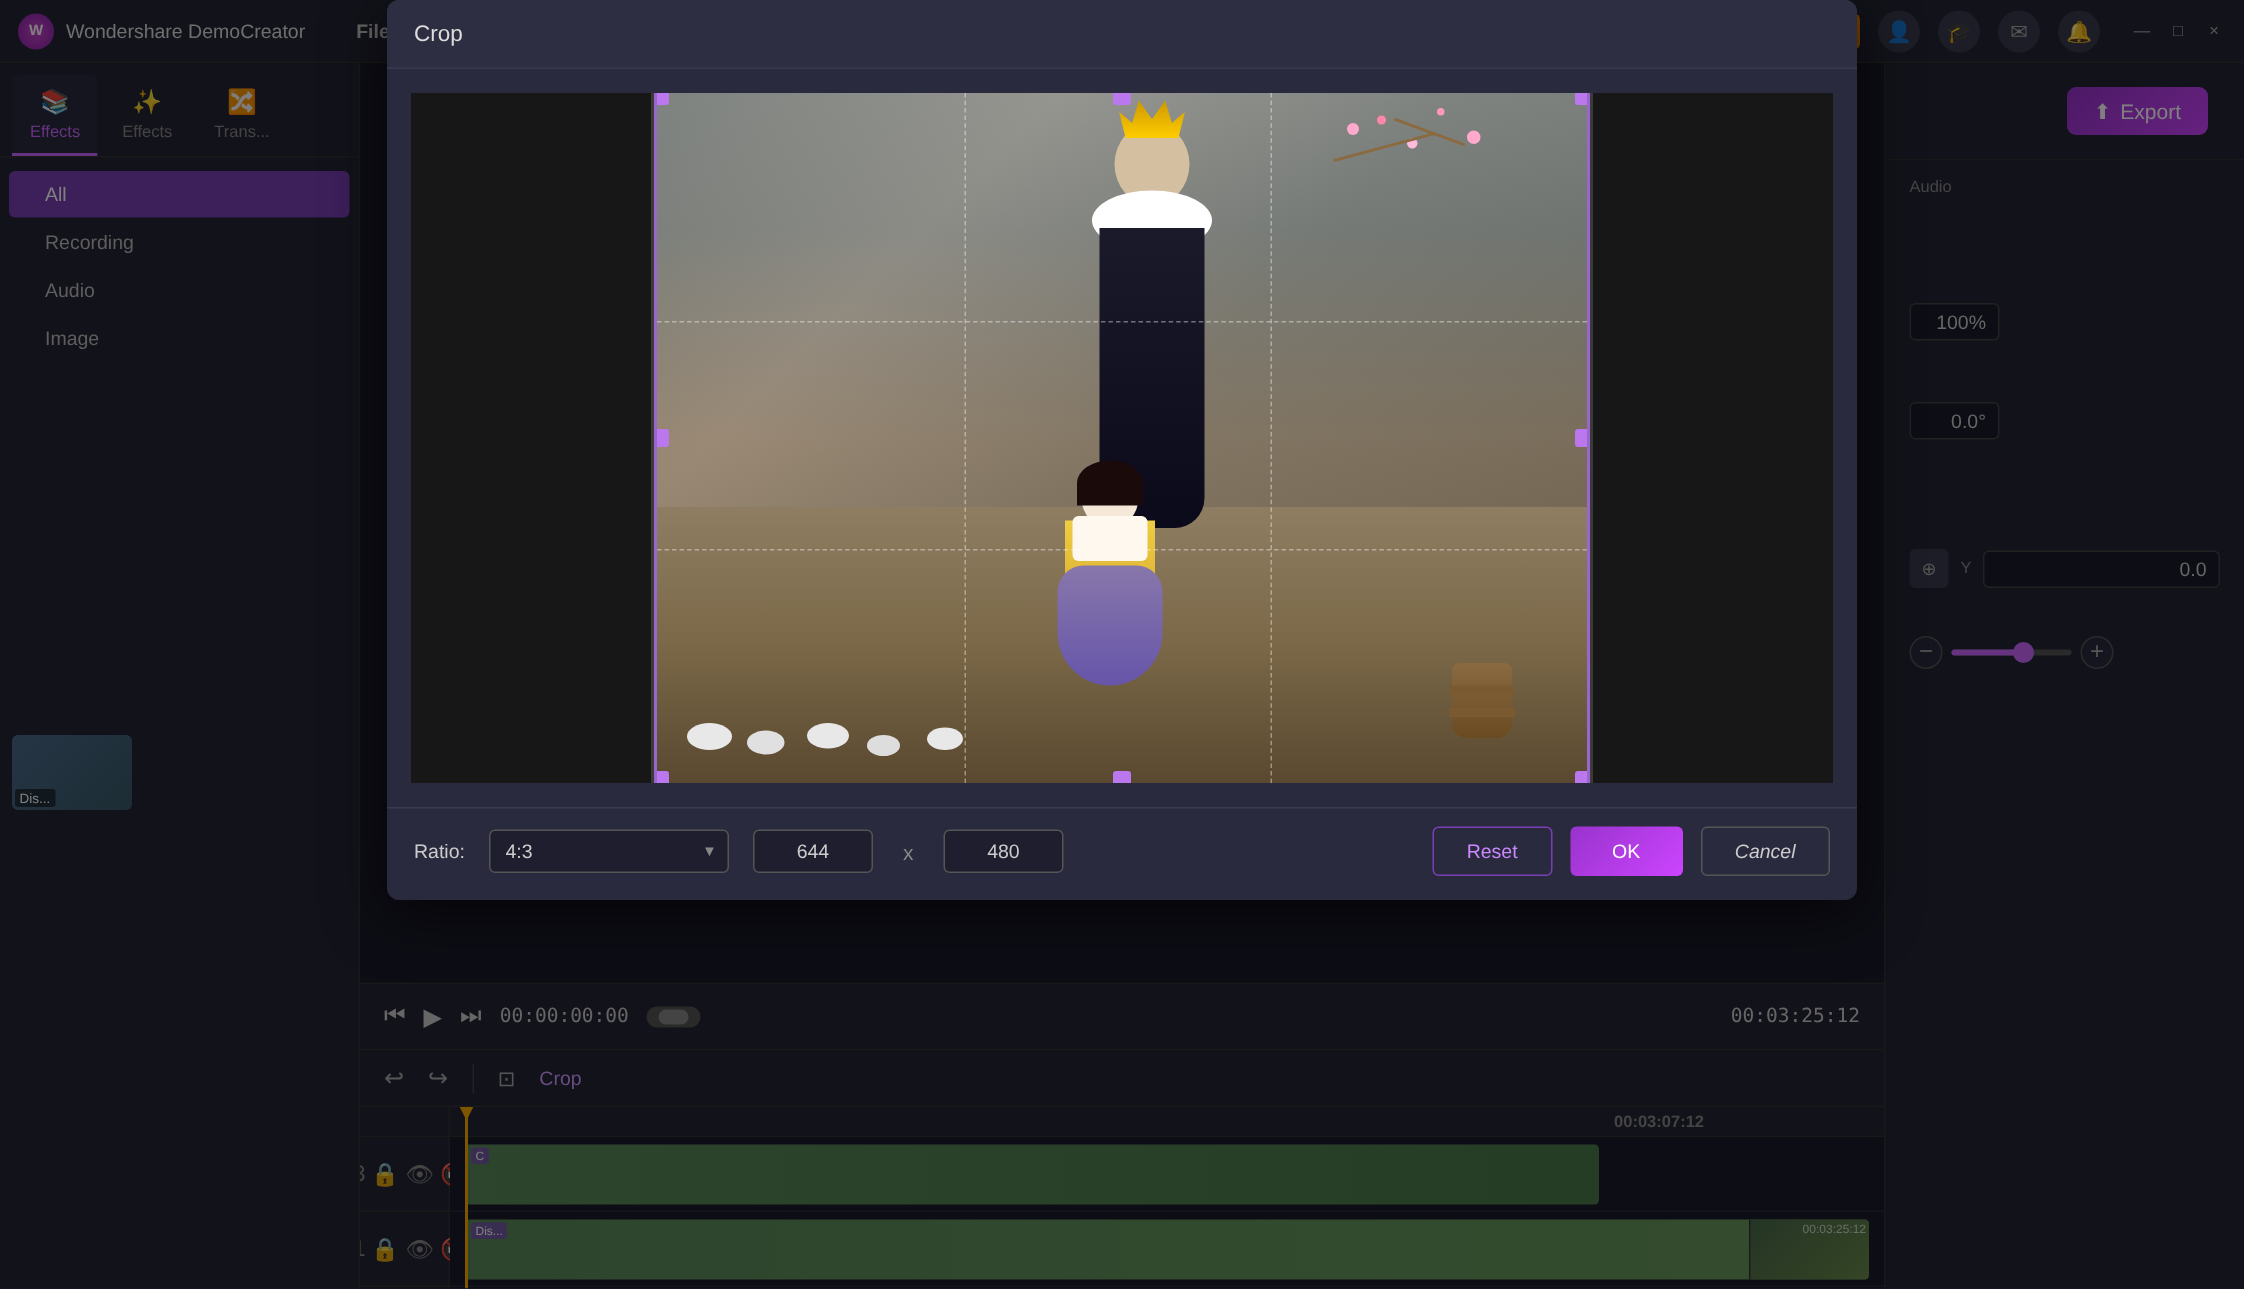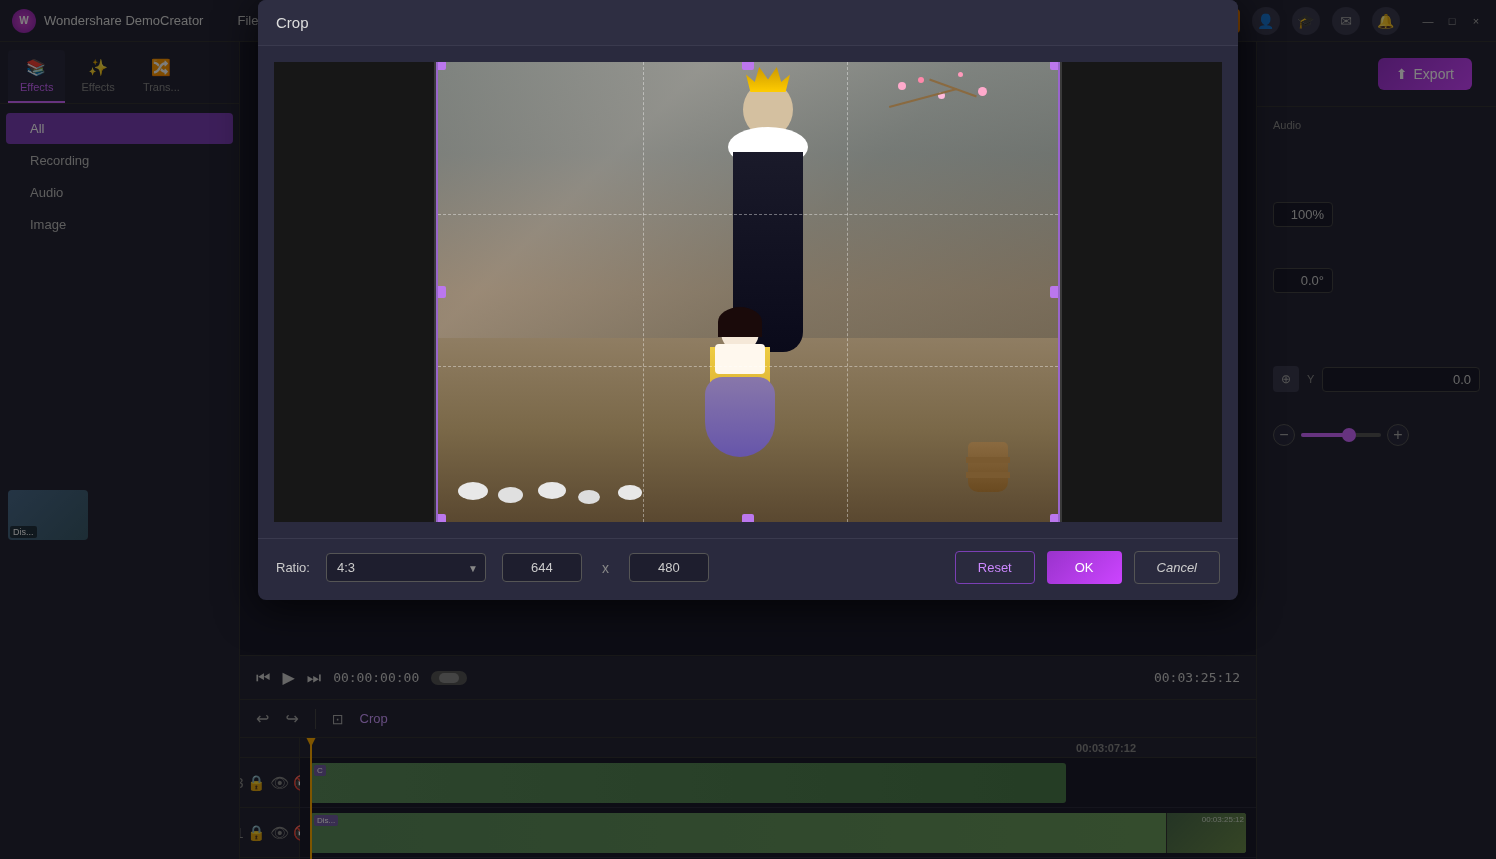--- a/index.html
+++ b/index.html
@@ -40,20 +40,21 @@
     .titlebar-menu {
       display: flex;
       gap: 24px;
       flex: 1;
     }
     .titlebar-menu-item {
       font-size: 13px;
       color: #ccc;
       cursor: pointer;
       padding: 4px 2px;
+      font-weight: bold;
     }
     .titlebar-right {
       display: flex;
       align-items: center;
       gap: 12px;
       margin-left: auto;
     }
     .buy-now-btn {
       background: linear-gradient(135deg, #cc6600, #ff8800);
       color: white;

